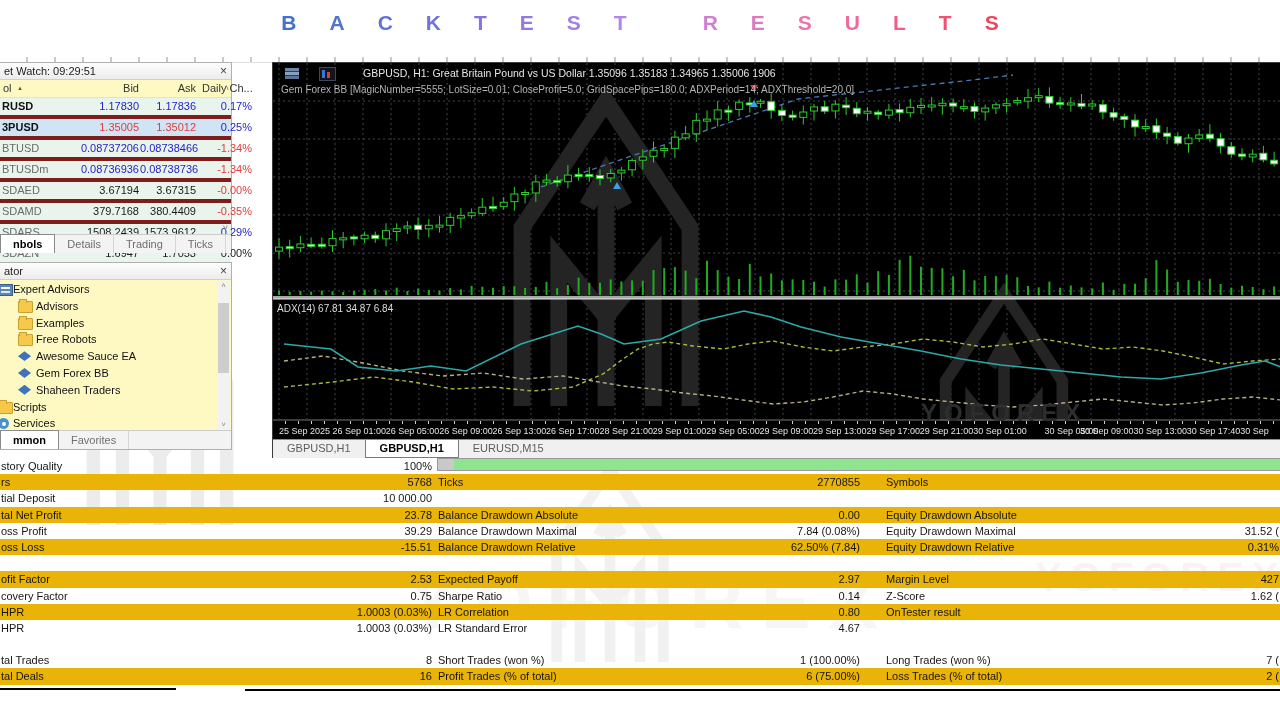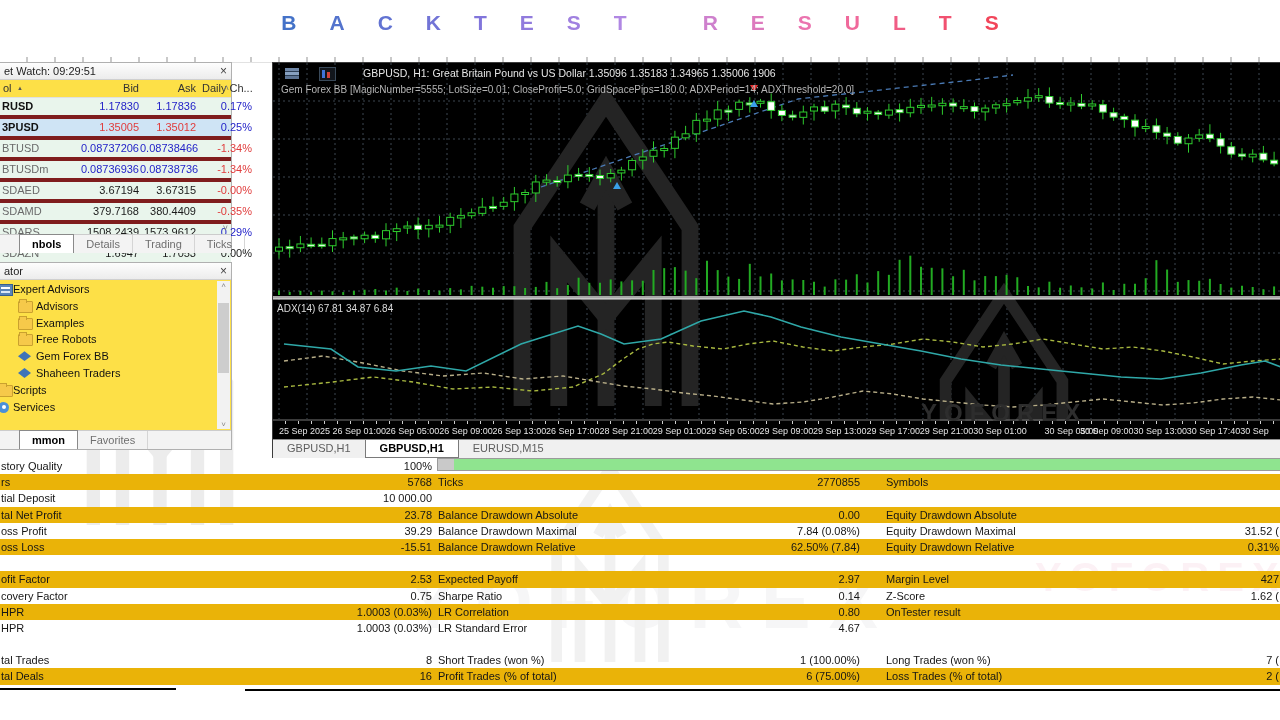--- a/index.html
+++ b/index.html
@@ -7,21 +7,21 @@
         font-family:"Liberation Sans",sans-serif;-webkit-font-smoothing:antialiased;}
 
   
   .heading{position:absolute;top:11px;left:0;width:100%;display:flex;justify-content:center;
            gap:33px;font-weight:bold;font-size:21px;letter-spacing:0;}
   .heading span{display:inline-block;}
   .ruler{position:absolute;top:57px;left:0;width:1280px;height:5px;background:
          repeating-linear-gradient(90deg,#fff 0 26px,#c9c9c9 26px 28px);border-bottom:1px solid #e2e2e2;}
 
   
-  .panel{position:absolute;left:0;width:232px;background:#fde047;border:1px solid #b0b0b0;border-left:none;box-sizing:border-box;}
+  .panel{position:absolute;left:0;width:232px;background:#fef9c3;border:1px solid #b0b0b0;border-left:none;box-sizing:border-box;}
   .mw{top:62px;height:192px;}
   .nv{top:262px;height:188px;}
   .ptitle{height:16px;line-height:16px;background:linear-gradient(#fdfdfd,#ececec);
           border-bottom:1px solid #cfcfcf;font-size:11px;color:#222;padding:0 4px;position:relative;}
   .ptitle .x{position:absolute;right:4px;top:0;font-size:12px;color:#444;cursor:default;}
   .mw-head{position:relative;height:17px;line-height:17px;font-size:11px;color:#333;border-bottom:1px solid #e0e0e0;}
   .mw-head span{position:absolute;top:0;}
   .h-sym{left:3px;}  .sort{font-size:6px;color:#555;margin-left:14px;vertical-align:2px;}
   .h-bid{left:84px;width:55px;text-align:right;}
   .h-ask{left:142px;width:54px;text-align:right;}
@@ -32,21 +32,21 @@
   .mw-row span{position:absolute;top:0;}
   .r-sym{left:2px;color:#6a6a6a;}
   .mw-row.bold .r-sym{color:#111;font-weight:bold;}
   .r-bid{left:70px;width:69px;text-align:right;}
   .r-ask{left:140px;width:56px;text-align:right;}
   .r-chg{left:196px;width:56px;text-align:right;}
   .scrdn{position:absolute;right:3px;bottom:20px;font-size:9px;color:#777;}
   .ptabs{position:absolute;left:0;bottom:0;width:100%;height:18px;background:#f3f3f3;border-top:1px solid #ccc;
          display:flex;font-size:11px;color:#6f6f6f;align-items:stretch;}
   .ptab{padding:1px 12px 0 12px;line-height:16px;border-right:1px solid #d5d5d5;}
-  .ptab.on{background:#fff;border:1px solid #8a8a8a;border-bottom:none;color:#000;font-weight:bold;margin-top:-1px;margin-left:19px;}
+  .ptab.on{background:#fff;border:1px solid #8a8a8a;border-bottom:none;color:#000;font-weight:bold;margin-top:-1px;}
 
   
   .nv-items{position:absolute;top:18px;left:0;right:14px;bottom:20px;overflow:hidden;}
   .nv-it{position:relative;height:16.8px;line-height:16.8px;font-size:11px;color:#111;white-space:nowrap;}
   .nv-ic{position:absolute;top:3px;width:13px;height:10px;}
   .nv-lab{position:absolute;top:0;}
   .ic-folder{background:#f6c94a;border:1px solid #caa12e;border-radius:1px;}
   .ic-folder:before{content:"";position:absolute;top:-3px;left:0;width:6px;height:3px;background:#f6c94a;border:1px solid #caa12e;border-bottom:none;}
   .ic-ea{background:#3f74b8;clip-path:polygon(50% 0,100% 45%,50% 90%,0 45%);height:11px;}
   .ic-exp{background:#5b84b8;border:1px solid #38618f;}
@@ -232,20 +232,24 @@
           <span class="nv-ic ic-folder" style="left: 18px;"></span>
           <span class="nv-lab" style="left: 36px;">Advisors</span>
         </div>
         <div class="nv-it">
           <span class="nv-ic ic-folder" style="left: 18px;"></span>
           <span class="nv-lab" style="left: 36px;">Examples</span>
         </div>
         <div class="nv-it">
           <span class="nv-ic ic-folder" style="left: 18px;"></span>
           <span class="nv-lab" style="left: 36px;">Free Robots</span>
+        </div>
+        <div class="nv-it">
+          <span class="nv-ic ic-ea" style="left: 18px;"></span>
+          <span class="nv-lab" style="left: 36px;">Awesome Sauce EA</span>
         </div>
         <div class="nv-it">
           <span class="nv-ic ic-ea" style="left: 18px;"></span>
           <span class="nv-lab" style="left: 36px;">Gem Forex BB</span>
         </div>
         <div class="nv-it">
           <span class="nv-ic ic-ea" style="left: 18px;"></span>
           <span class="nv-lab" style="left: 36px;">Shaheen Traders</span>
         </div>
         <div class="nv-it">

